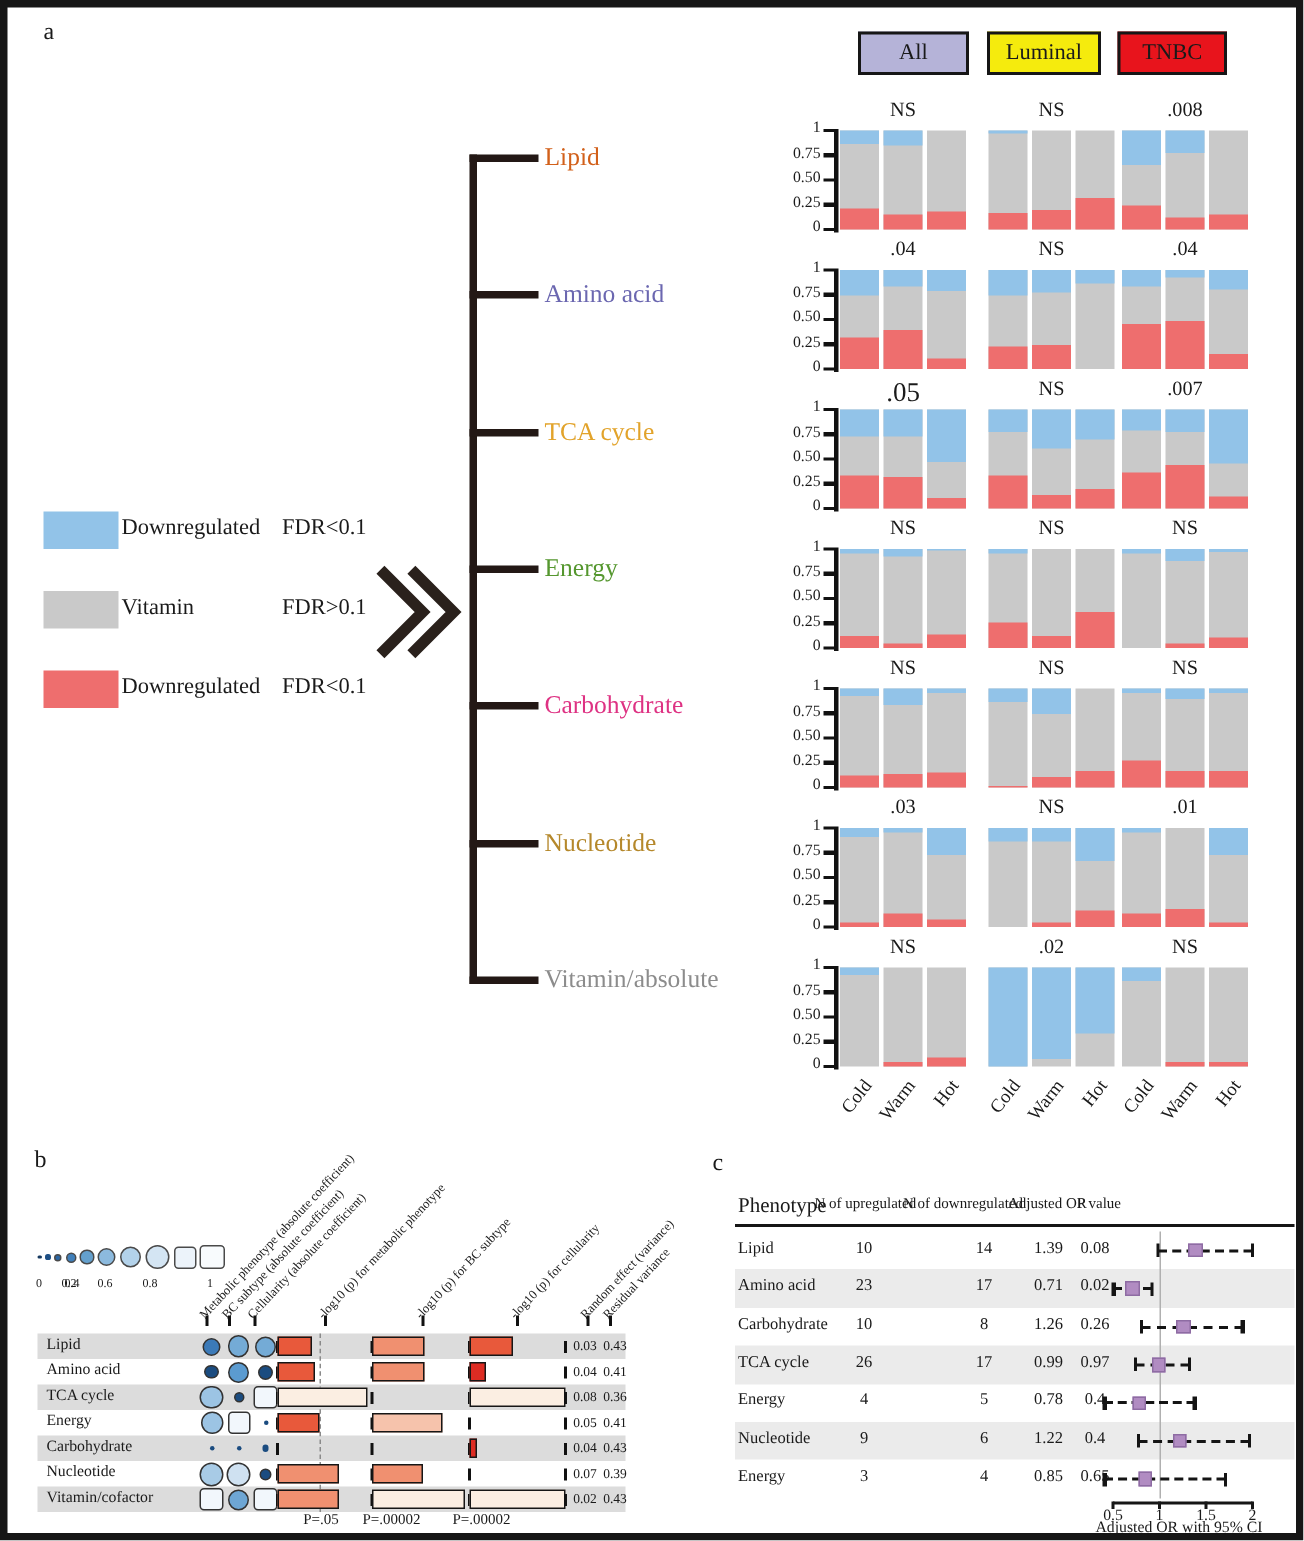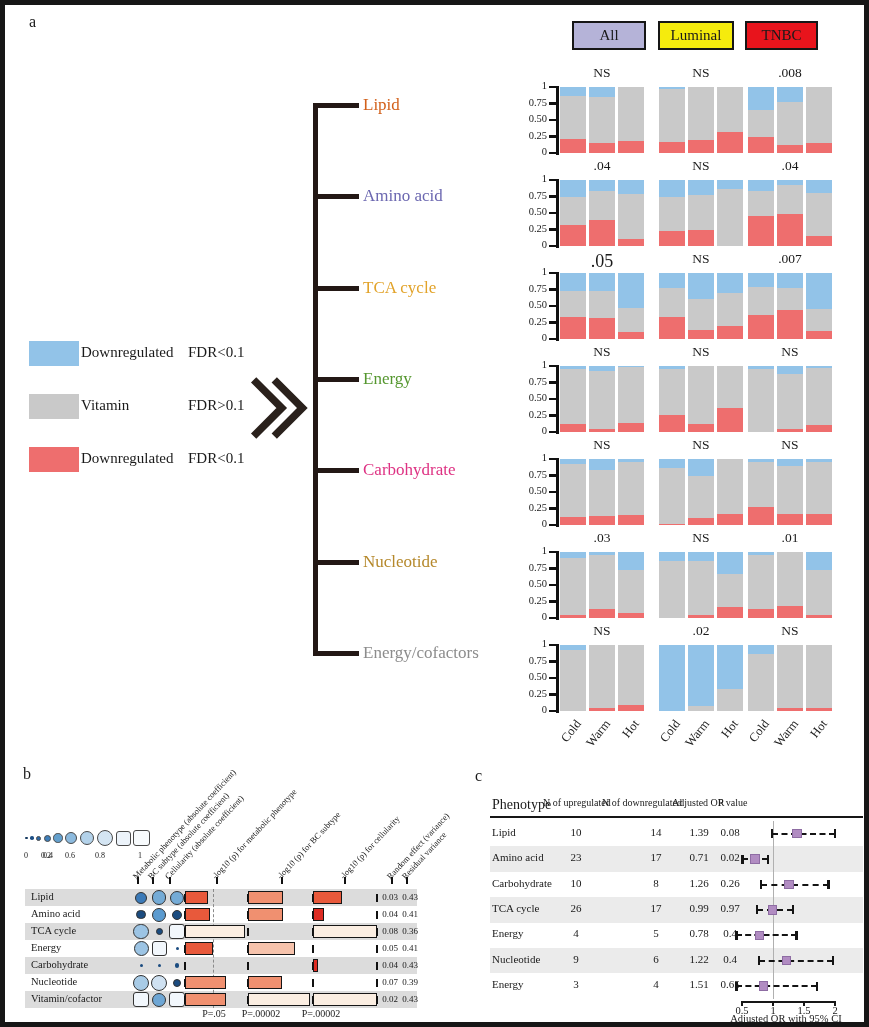--- a/index.html
+++ b/index.html
@@ -47,21 +47,21 @@
     <div style="position: absolute; left: 358px; top: 181.3px; font-size: 17px; color: rgb(107, 103, 176); white-space: nowrap;">Amino acid</div>
     <div style="position: absolute; left: 308px; top: 280.6px; width: 46px; height: 5px; background: rgb(35, 24, 21);"></div>
     <div style="position: absolute; left: 358px; top: 272.6px; font-size: 17px; color: rgb(226, 163, 42); white-space: nowrap;">TCA cycle</div>
     <div style="position: absolute; left: 308px; top: 371.9px; width: 46px; height: 5px; background: rgb(35, 24, 21);"></div>
     <div style="position: absolute; left: 358px; top: 363.9px; font-size: 17px; color: rgb(85, 151, 47); white-space: nowrap;">Energy</div>
     <div style="position: absolute; left: 308px; top: 463.2px; width: 46px; height: 5px; background: rgb(35, 24, 21);"></div>
     <div style="position: absolute; left: 358px; top: 455.2px; font-size: 17px; color: rgb(222, 50, 131); white-space: nowrap;">Carbohydrate</div>
     <div style="position: absolute; left: 308px; top: 554.5px; width: 46px; height: 5px; background: rgb(35, 24, 21);"></div>
     <div style="position: absolute; left: 358px; top: 546.5px; font-size: 17px; color: rgb(181, 136, 43); white-space: nowrap;">Nucleotide</div>
     <div style="position: absolute; left: 308px; top: 645.8px; width: 46px; height: 5px; background: rgb(35, 24, 21);"></div>
-    <div style="position: absolute; left: 358px; top: 637.8px; font-size: 17px; color: rgb(140, 140, 140); white-space: nowrap;">Energy/cofactors</div>
+    <div style="position: absolute; left: 358px; top: 637.8px; font-size: 17px; color: rgb(140, 140, 140); white-space: nowrap;">Vitamin/absolute</div>
     <div style="position: absolute; left: 555px; top: 60px; width: 84px; text-align: center; font-size: 13.5px;">NS</div>
     <div style="position: absolute; left: 654px; top: 60px; width: 84px; text-align: center; font-size: 13.5px;">NS</div>
     <div style="position: absolute; left: 743px; top: 60px; width: 84px; text-align: center; font-size: 13.5px;">.008</div>
     <div style="position: absolute; left: 551px; top: 81px; width: 2.5px; height: 69px; background: rgb(17, 17, 17);"></div>
     <div style="position: absolute; left: 544px; top: 80.8px; width: 7px; height: 2.4px; background: rgb(17, 17, 17);"></div>
     <div style="position: absolute; left: 514px; top: 75px; width: 28px; text-align: right; font-size: 10.5px;">1</div>
     <div style="position: absolute; left: 544px; top: 97.3px; width: 7px; height: 2.4px; background: rgb(17, 17, 17);"></div>
     <div style="position: absolute; left: 514px; top: 91.5px; width: 28px; text-align: right; font-size: 10.5px;">0.75</div>
     <div style="position: absolute; left: 544px; top: 113.8px; width: 7px; height: 2.4px; background: rgb(17, 17, 17);"></div>
     <div style="position: absolute; left: 514px; top: 108px; width: 28px; text-align: right; font-size: 10.5px;">0.50</div>
@@ -600,21 +600,21 @@
     <div style="position: absolute; left: 633px; top: 947.7px; width: 36px; text-align: center; font-size: 11px;">6</div>
     <div style="position: absolute; left: 676px; top: 947.7px; width: 36px; text-align: center; font-size: 11px;">1.22</div>
     <div style="position: absolute; left: 707px; top: 947.7px; width: 36px; text-align: center; font-size: 11px;">0.4</div>
     <div style="position: absolute; left: 753.74px; top: 954.7px; width: 74.4px; height: 0px; border-top: 2px dashed rgb(20, 20, 20);"></div>
     <div style="position: absolute; left: 752.74px; top: 951.2px; width: 2.5px; height: 9px; background: rgb(20, 20, 20);"></div>
     <div style="position: absolute; left: 826.64px; top: 951.2px; width: 2.5px; height: 9px; background: rgb(20, 20, 20);"></div>
     <div style="position: absolute; left: 776.89px; top: 950.95px; width: 9.5px; height: 9.5px; background: rgb(177, 140, 194); border: 1px solid rgb(142, 108, 163); box-sizing: border-box;"></div>
     <div style="position: absolute; left: 487px; top: 973.1px; font-size: 11px; white-space: nowrap;">Energy</div>
     <div style="position: absolute; left: 553px; top: 973.1px; width: 36px; text-align: center; font-size: 11px;">3</div>
     <div style="position: absolute; left: 633px; top: 973.1px; width: 36px; text-align: center; font-size: 11px;">4</div>
-    <div style="position: absolute; left: 676px; top: 973.1px; width: 36px; text-align: center; font-size: 11px;">1.51</div>
+    <div style="position: absolute; left: 676px; top: 973.1px; width: 36px; text-align: center; font-size: 11px;">0.85</div>
     <div style="position: absolute; left: 707px; top: 973.1px; width: 36px; text-align: center; font-size: 11px;">0.65</div>
     <div style="position: absolute; left: 731.42px; top: 980.1px; width: 80.6px; height: 0px; border-top: 2px dashed rgb(20, 20, 20);"></div>
     <div style="position: absolute; left: 730.42px; top: 976.6px; width: 2.5px; height: 9px; background: rgb(20, 20, 20);"></div>
     <div style="position: absolute; left: 810.52px; top: 976.6px; width: 2.5px; height: 9px; background: rgb(20, 20, 20);"></div>
     <div style="position: absolute; left: 753.95px; top: 976.35px; width: 9.5px; height: 9.5px; background: rgb(177, 140, 194); border: 1px solid rgb(142, 108, 163); box-sizing: border-box;"></div>
     <div style="position: absolute; left: 737px; top: 996px; width: 93px; height: 1.5px; background: rgb(22, 22, 22);"></div>
     <div style="position: absolute; left: 736.25px; top: 996px; width: 1.5px; height: 5px; background: rgb(22, 22, 22);"></div>
     <div style="position: absolute; left: 725px; top: 1000px; width: 24px; text-align: center; font-size: 10.5px;">0.5</div>
     <div style="position: absolute; left: 767.25px; top: 996px; width: 1.5px; height: 5px; background: rgb(22, 22, 22);"></div>
     <div style="position: absolute; left: 756px; top: 1000px; width: 24px; text-align: center; font-size: 10.5px;">1</div>

